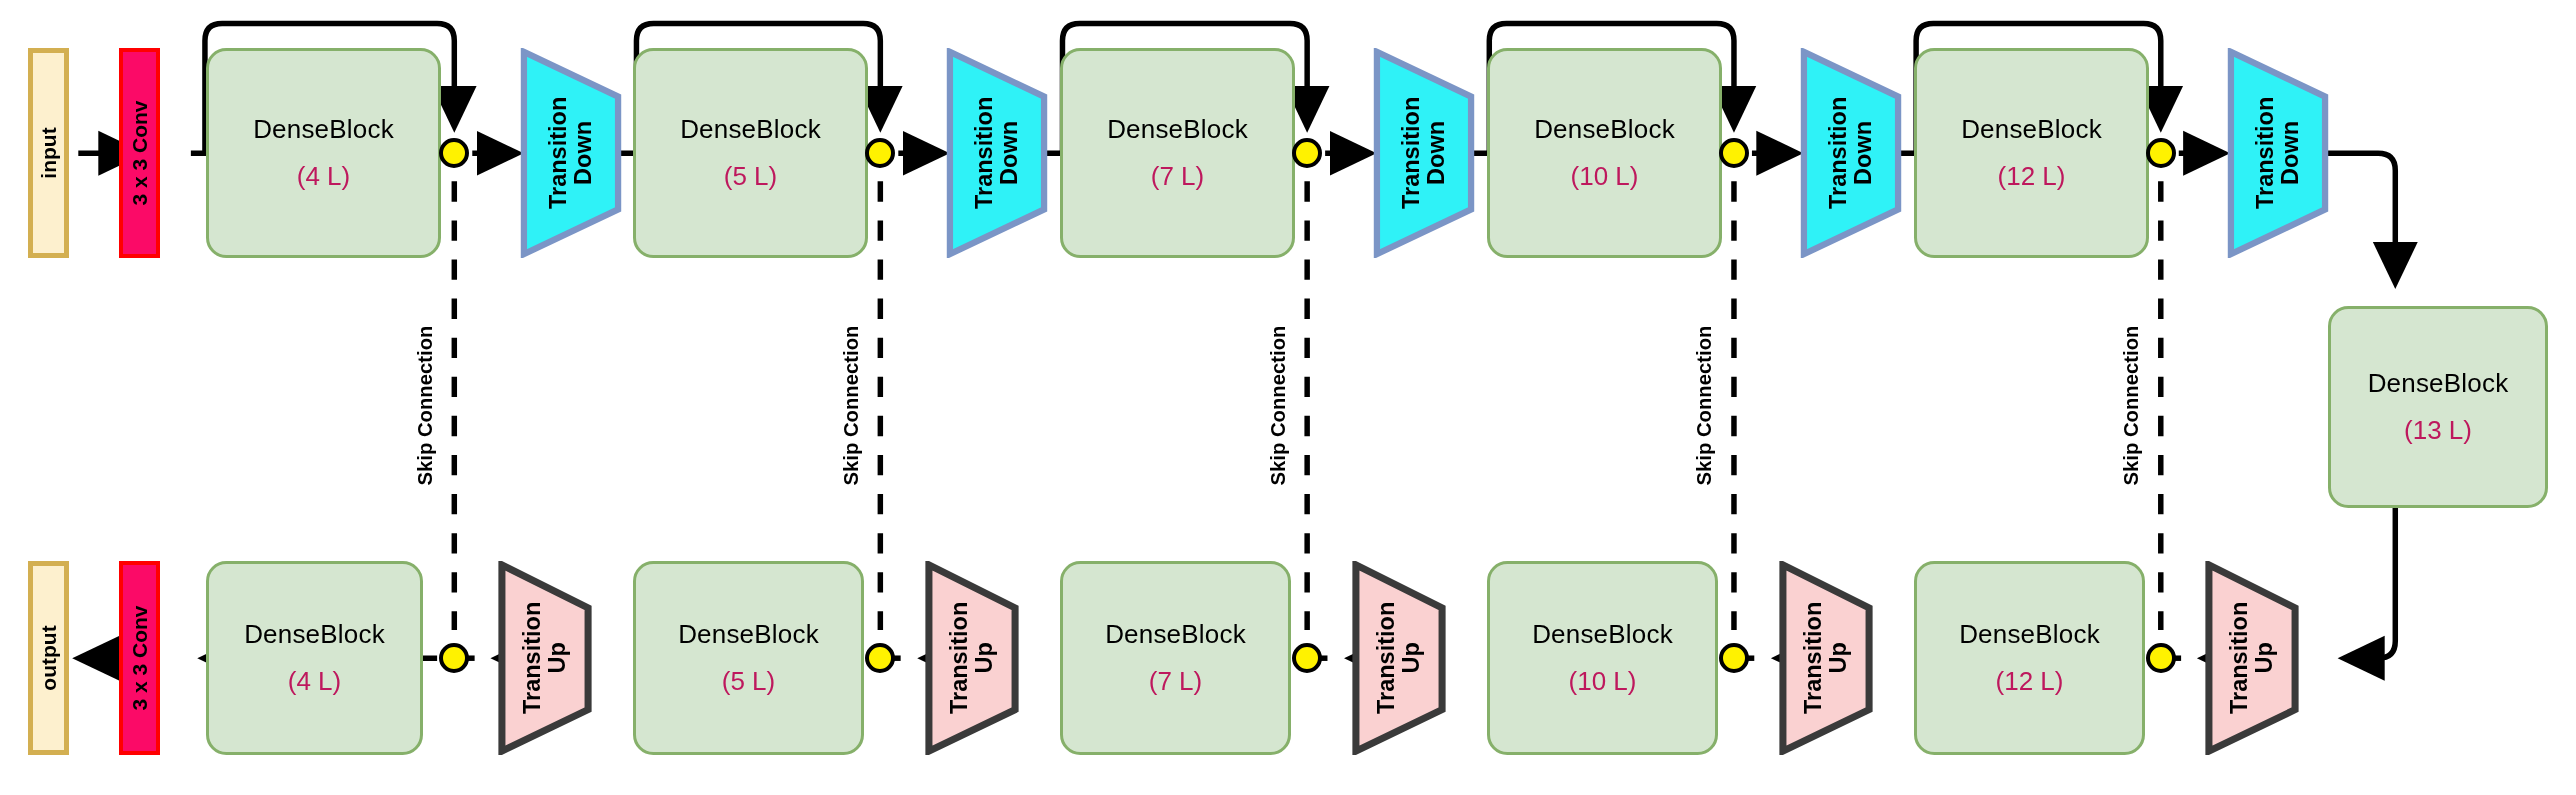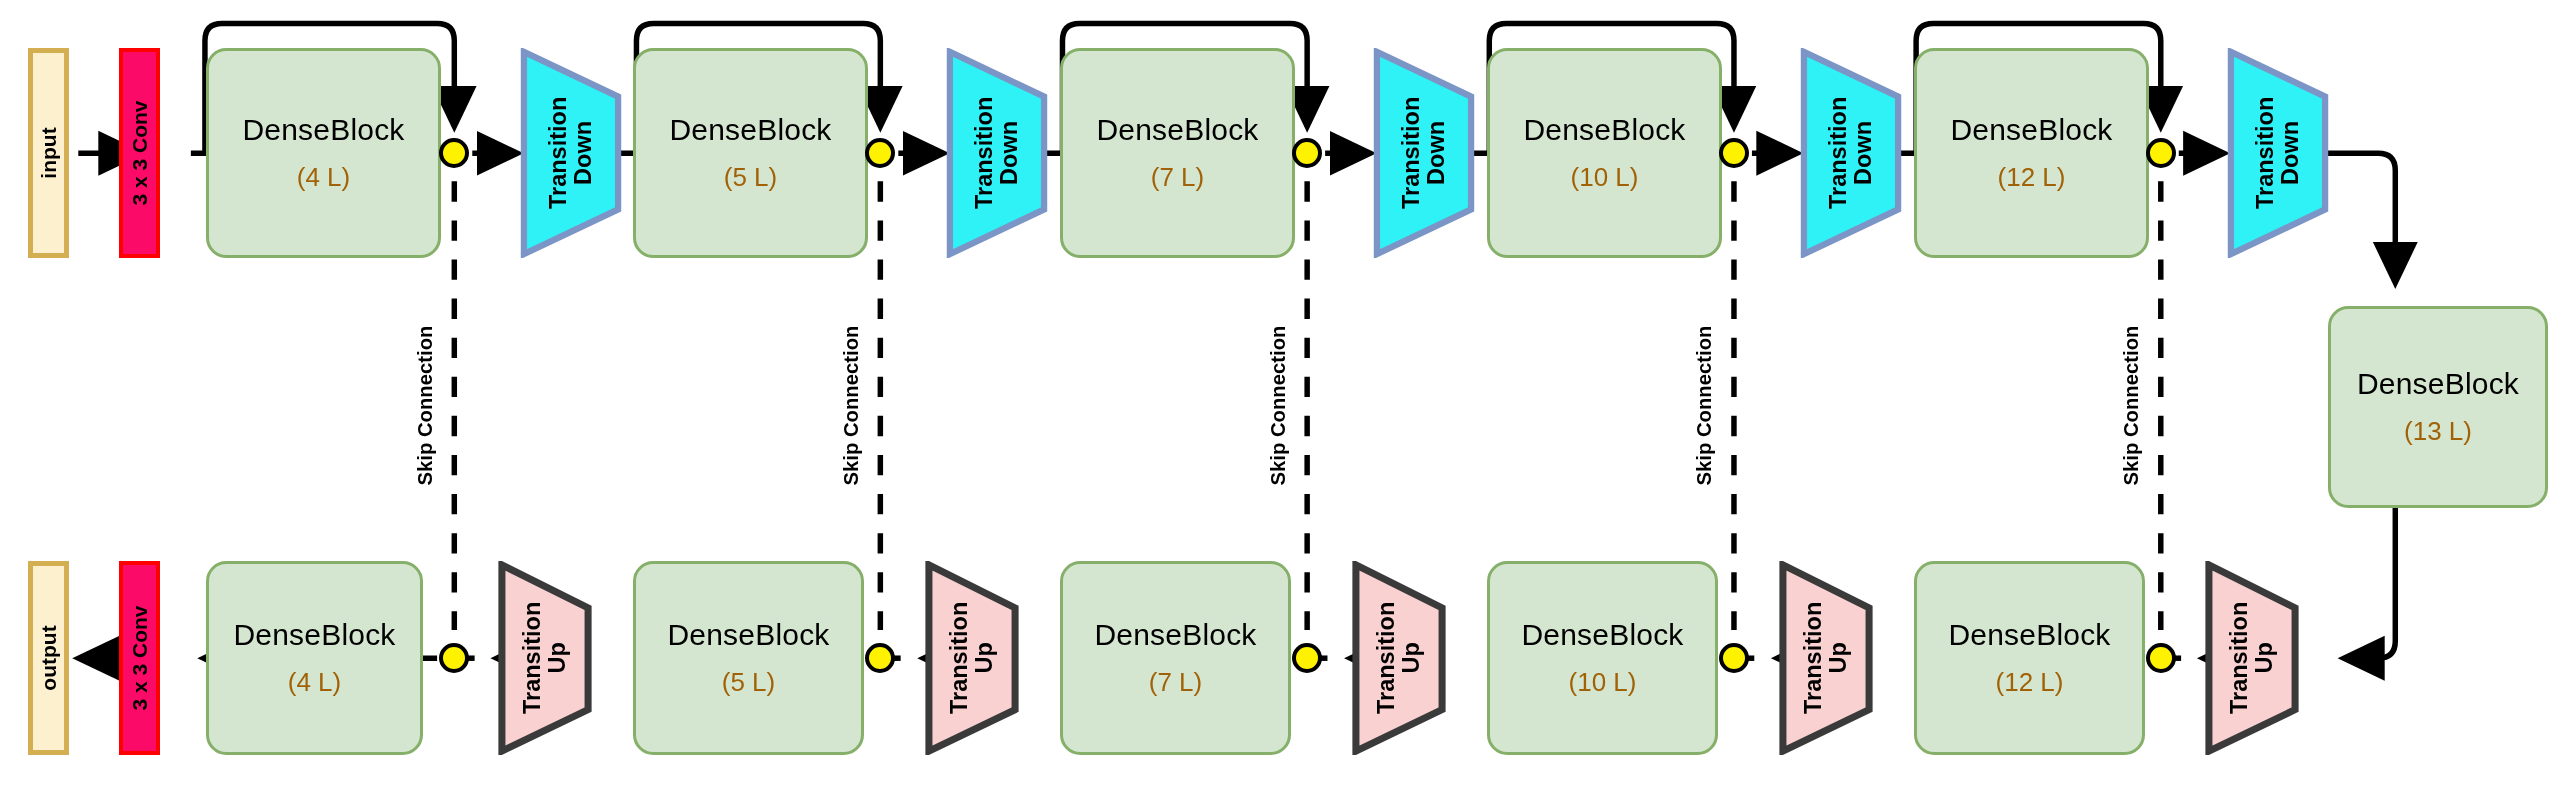--- a/index.html
+++ b/index.html
@@ -13,22 +13,22 @@
   .io{background:#FDF0CE;border:5.5px solid #D3AF51;display:flex;align-items:center;justify-content:center;}
   .io span{transform:rotate(-90deg);white-space:nowrap;font-size:21px;font-weight:700;color:#000;}
 
   
   .conv{background:#FB0A67;border:4.7px solid #FF0000;display:flex;align-items:center;justify-content:center;}
   .conv span{transform:rotate(-90deg);white-space:nowrap;font-size:21px;font-weight:700;color:#000;}
 
   
   .db{background:#D5E6D0;border:3.9px solid #86B06A;border-radius:20.3px;display:flex;flex-direction:column;
       align-items:center;justify-content:center;gap:15.6px;}
-  .db .t1{font-size:30px;font-weight:400;color:#000;letter-spacing:0.2px;}
-  .db .t2{font-size:26px;font-weight:400;color:#a16207;text-align:right;}
+  .db .t1{font-size:26px;font-weight:400;color:#000;letter-spacing:0.2px;}
+  .db .t2{font-size:26px;font-weight:400;color:#be185d;text-align:right;}
 
   
   .trap{display:flex;align-items:center;justify-content:center;}
   .trap .lbl{position:relative;z-index:2;transform:rotate(-90deg);white-space:nowrap;text-align:center;
              font-size:23.5px;font-weight:700;color:#000;line-height:1.06;}
   .trapshape{position:absolute;left:0;top:0;width:100%;height:100%;z-index:1;}
 
   
   .cat{border-radius:50%;background:#FFF200;border:4.7px solid #000;}
 

